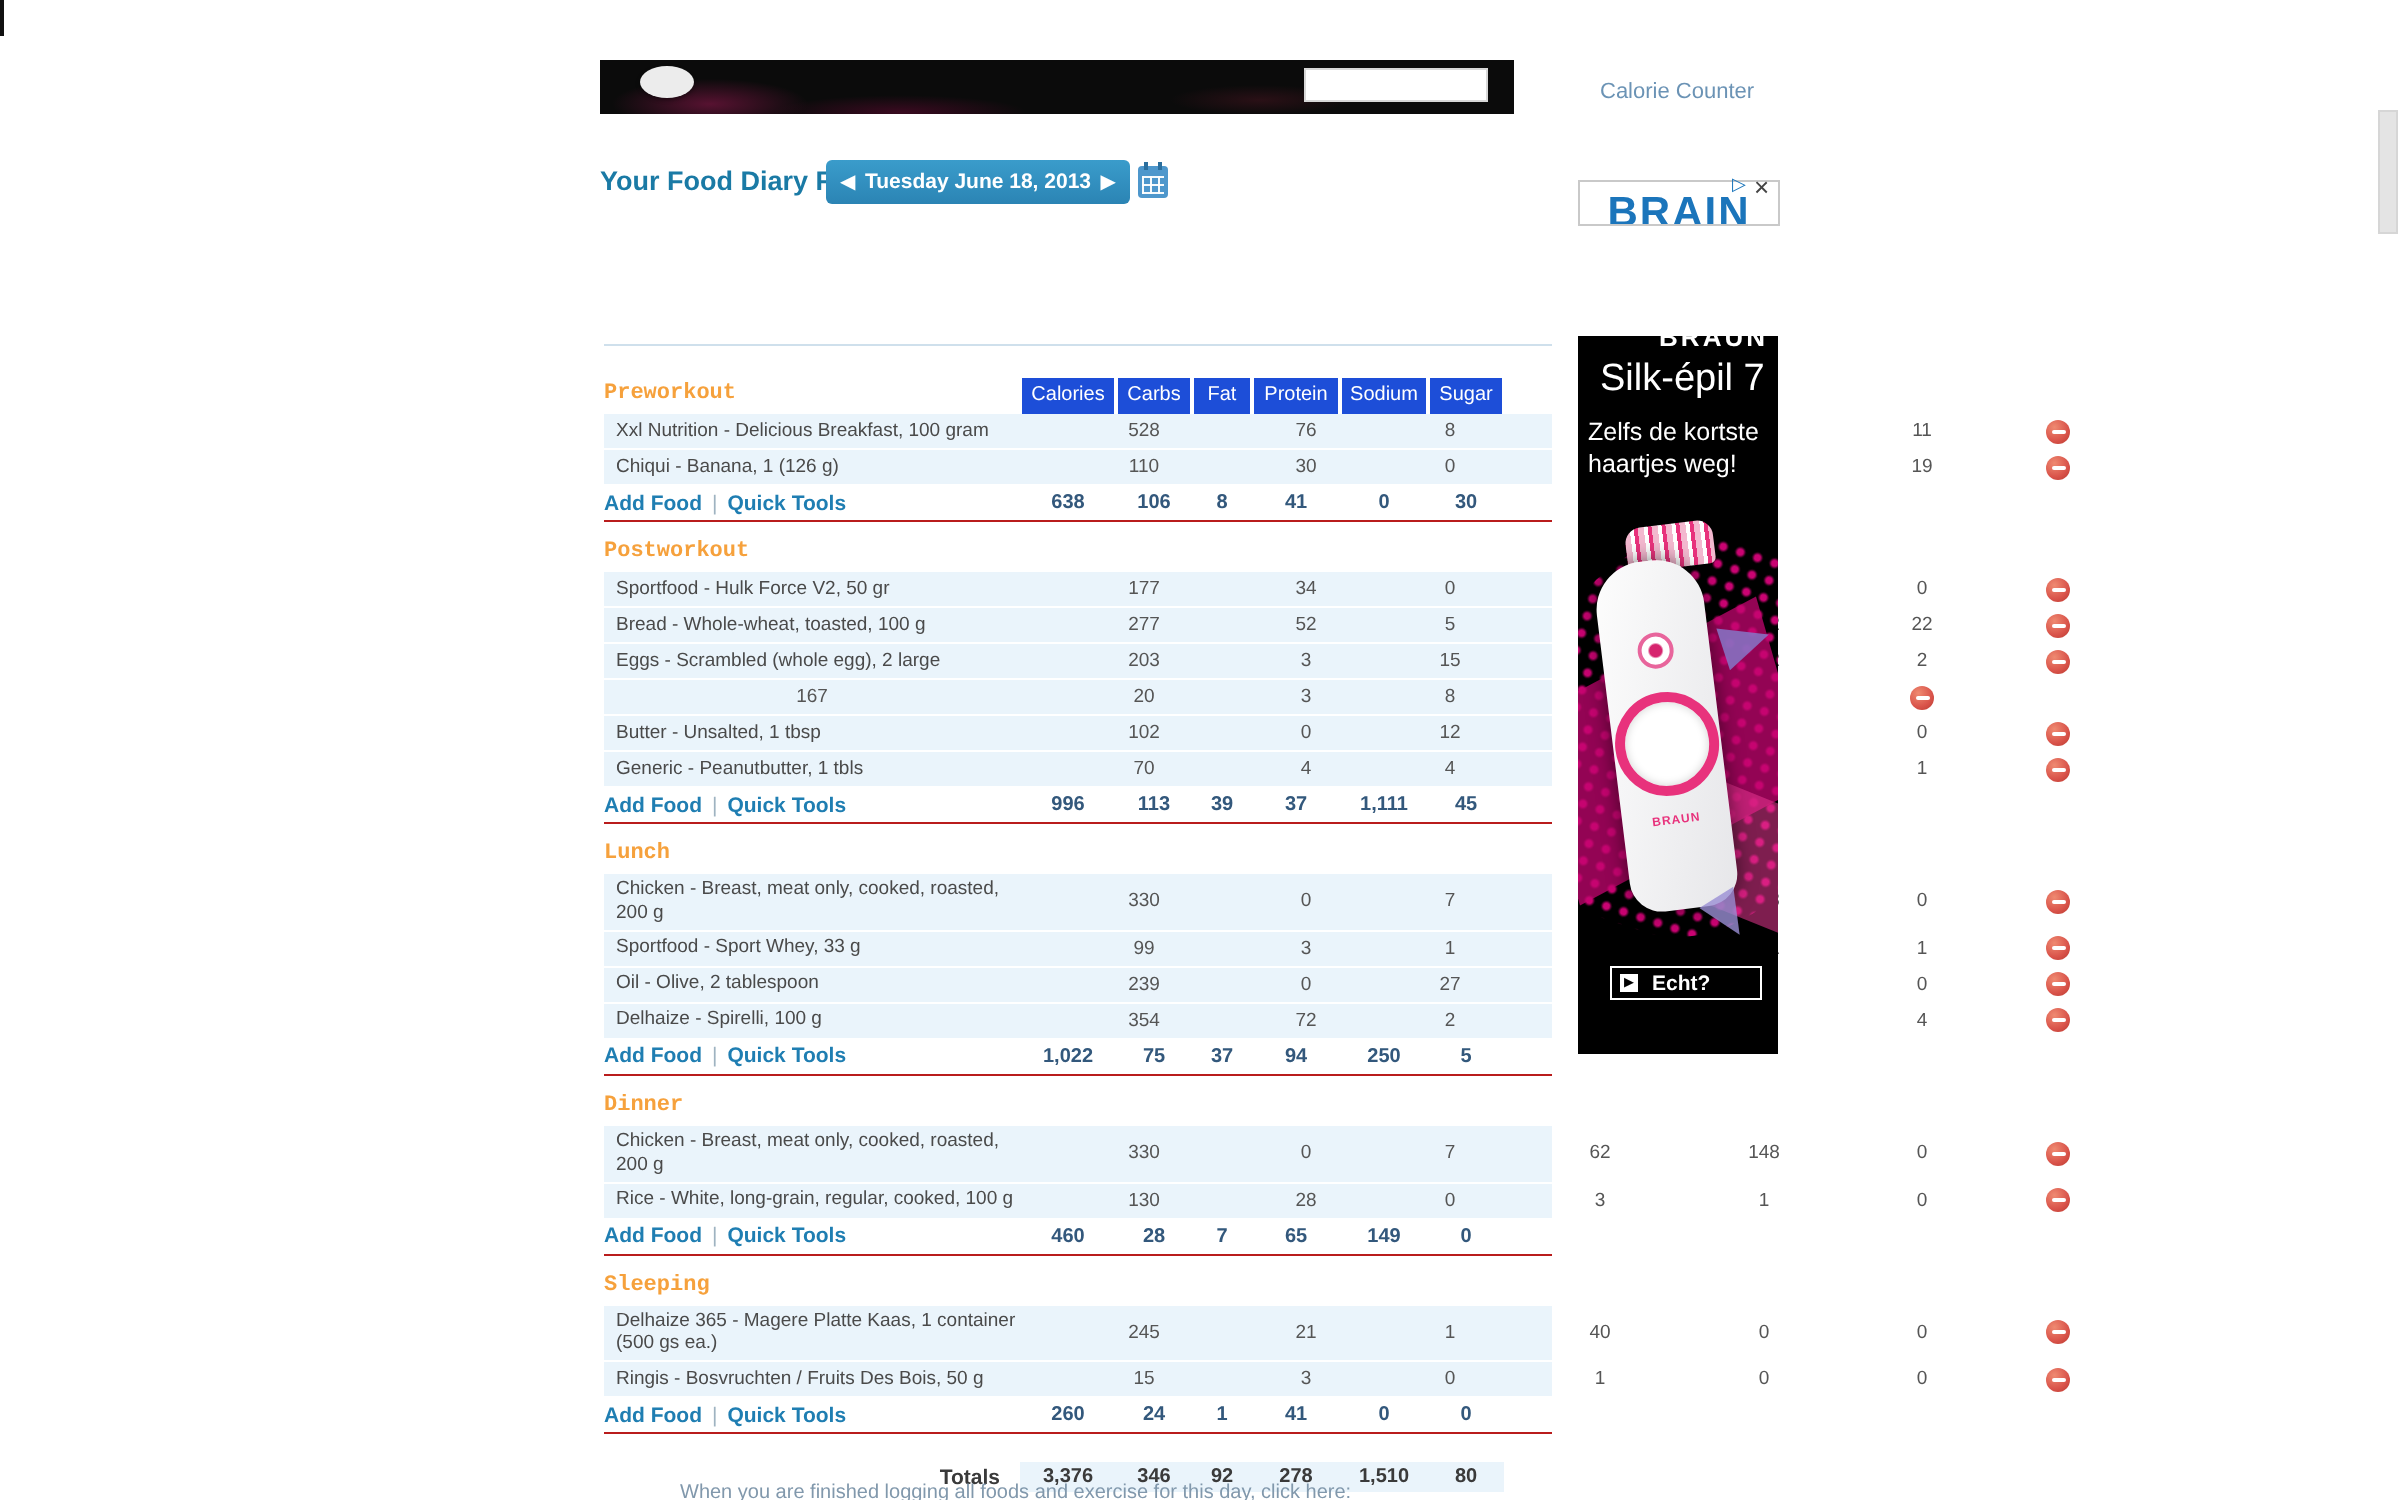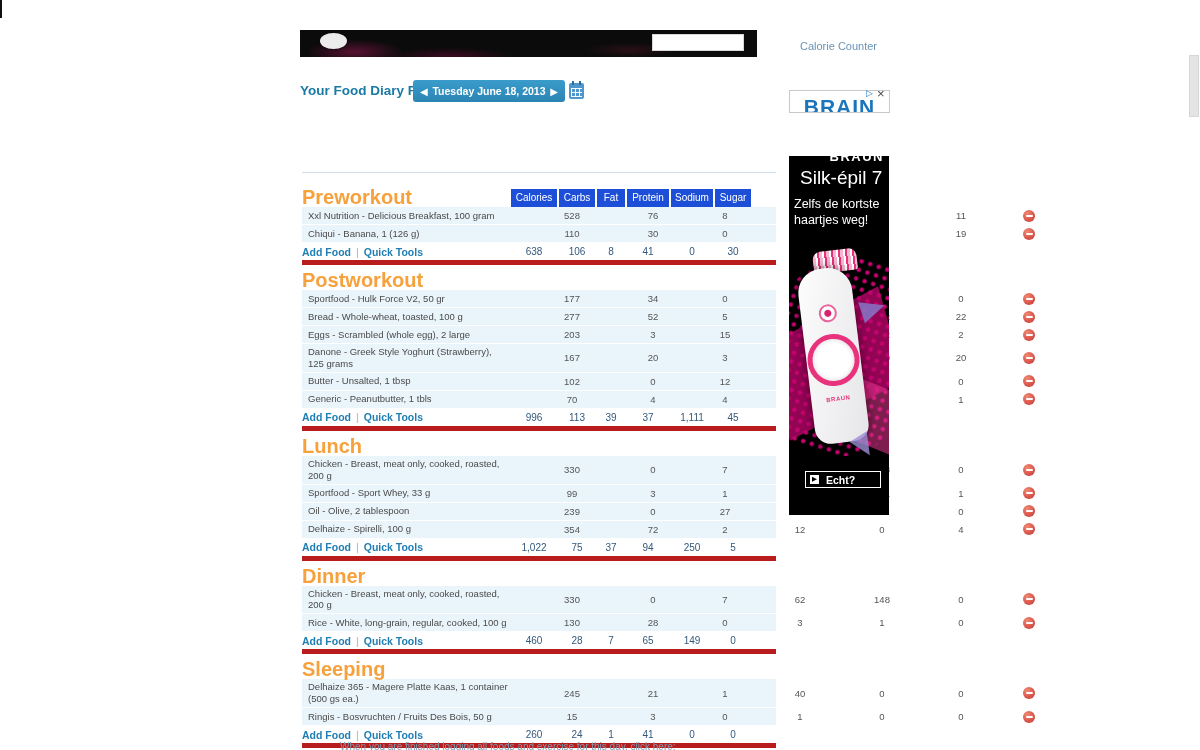--- a/index.html
+++ b/index.html
@@ -31,50 +31,50 @@
   .cal-icon::before{content:"";position:absolute;top:-2px;left:3px;width:2px;height:4px;background:#2b6f9e;box-shadow:7px 0 #2b6f9e;}
   .cal-icon::after{content:"";position:absolute;left:2px;right:2px;top:5px;bottom:2px;background:
      repeating-linear-gradient(0deg,rgba(255,255,255,.95) 0 1px,transparent 1px 4px),
      repeating-linear-gradient(90deg,rgba(255,255,255,.95) 0 1px,transparent 1px 4px);}
 
   
   .diary-sep{position:absolute;left:302px;top:172px;width:474px;height:1px;background:#cfe0ec;}
   .diary{position:absolute;left:302px;top:183px;width:474px;}
   .grid{display:grid;grid-template-columns:208px 48px 38px 30px 44px 44px 38px 22px;align-items:center;}
   .band{height:22px;margin-top:2px;align-items:end;}
-  .sec-title{font-size:20px;font-weight:bold;color:#f6a13c;line-height:20px;}
+  .sec-title{font-size:11px;font-weight:bold;color:#f6a13c;line-height:20px;font-family:Liberation Mono, monospace;}
   .hcell{background:#1d4ed8;color:#fff;font-size:10px;text-align:center;line-height:18px;height:18px;margin:0 1px;}
   .food-row{background:#eaf4fb;min-height:17px;margin-bottom:1px;gap:38px;}
   .desc{font-size:9.5px;color:#4a4a4a;padding:2px 2px 2px 6px;line-height:1.25;cursor:pointer;}
   .val{font-size:9.5px;color:#555;text-align:center;}
   .delcell{background:#fff;height:100%;display:flex;align-items:center;justify-content:center;}
   .del{width:12px;height:12px;border-radius:50%;position:relative;cursor:pointer;
        background:radial-gradient(circle at 35% 30%, #ef8a71, #d9534a 60%, #b8392f);}
   .del::after{content:"";position:absolute;left:2.5px;top:5px;width:7px;height:2px;background:#fff;border-radius:1px;}
-  .add-row{height:17px;border-bottom:5px solid #b91c1c;margin-bottom:3px;background:#fff;}
+  .add-row{height:17px;border-bottom:1px solid #b91c1c;margin-bottom:3px;background:#fff;}
   .links{font-size:10.5px;font-weight:bold;}
   .addfood,.quicktools{color:#1f7eb2;cursor:pointer;display:inline;}
   .divider{color:#9fb3c1;display:inline;margin:0 5px;font-weight:normal;}
-  .tot{font-weight:normal;color:#33587c;font-size:10px;}
+  .tot{font-weight:bold;color:#33587c;font-size:10px;}
 
   
   .summary{margin-top:14px;}
   .sum-row{margin-bottom:3px;}
   .sum-label{font-size:10.5px;font-weight:bold;color:#3a3a3a;text-align:right;padding-right:10px;}
   .sum-val{background:#eaf4fb;font-weight:bold;font-size:10px;color:#3a3a3a;line-height:15px;height:15px;}
 
   .footer-note{position:absolute;left:340px;top:741px;font-size:10px;color:#8198ac;}
 
   
   .brain-ad{position:absolute;left:789px;top:90px;width:99px;height:21px;border:1px solid #c9c9c9;background:#fff;overflow:hidden;}
   .brain-text{font-size:21px;font-weight:bold;color:#1b75bb;text-align:center;letter-spacing:1px;margin-top:4px;font-family:"Liberation Sans",sans-serif;}
   .adchoices{position:absolute;left:866px;top:88px;font-size:9px;color:#1b75bb;font-family:"DejaVu Sans",sans-serif;cursor:pointer;}
   .ad-close{position:absolute;left:877px;top:86px;font-size:13px;color:#444;cursor:pointer;}
 
-  .braun-ad{position:absolute;left:789px;top:156px;width:100px;height:359px;background:#000;overflow:hidden;cursor:pointer;}
+  .braun-ad{position:absolute;left:789px;top:168px;width:100px;height:359px;background:#000;overflow:hidden;cursor:pointer;}
   .braun-brand{color:#fff;font-weight:bold;font-size:13px;letter-spacing:1.5px;text-align:right;padding-right:5px;margin-top:-7px;}
   .braun-product{color:#fff;font-size:19px;margin:3px 0 0 11px;}
   .braun-tagline{color:#fff;font-size:12.5px;margin:7px 5px 0 5px;line-height:1.3;}
   .splash-dots{position:absolute;left:-25px;top:100px;width:160px;height:200px;opacity:.9;transform:rotate(18deg);
      background-image:radial-gradient(circle,#e0047f 1.5px,rgba(224,4,127,.25) 2.5px,transparent 3px);background-size:9px 9px;border-radius:45%;}
   .splash-shard1{position:absolute;left:-20px;top:160px;width:130px;height:95px;background:#c40570;transform:rotate(-28deg) skew(-12deg);opacity:.75;}
   .splash-shard2{position:absolute;left:30px;top:230px;width:110px;height:60px;background:#e5368f;transform:rotate(22deg) skew(18deg);opacity:.55;}
   .device{position:absolute;left:17px;top:112px;width:54px;height:175px;transform:rotate(-7deg);
      background:linear-gradient(105deg,#fdfdfd,#e6e6e9);border-radius:24px 24px 16px 16px;box-shadow:0 0 10px rgba(0,0,0,.55);}
   .device-head{position:absolute;left:24px;top:94px;width:44px;height:22px;transform:rotate(-7deg);border-radius:8px 8px 3px 3px;
@@ -196,21 +196,20 @@
         <div class="val">3</div>
         <div class="val">15</div>
         <div class="val">14</div>
         <div class="val">342</div>
         <div class="val">2</div>
         <div class="delcell">
           <div class="del"></div>
         </div>
       </div>
       <div class="grid food-row">
-        <div class="desc">Danone - Greek Style Yoghurt (Strawberry), 125 grams</div>
         <div class="val">167</div>
         <div class="val">20</div>
         <div class="val">3</div>
         <div class="val">8</div>
         <div class="val">100</div>
         <div class="val">20</div>
         <div class="delcell">
           <div class="del"></div>
         </div>
       </div>

